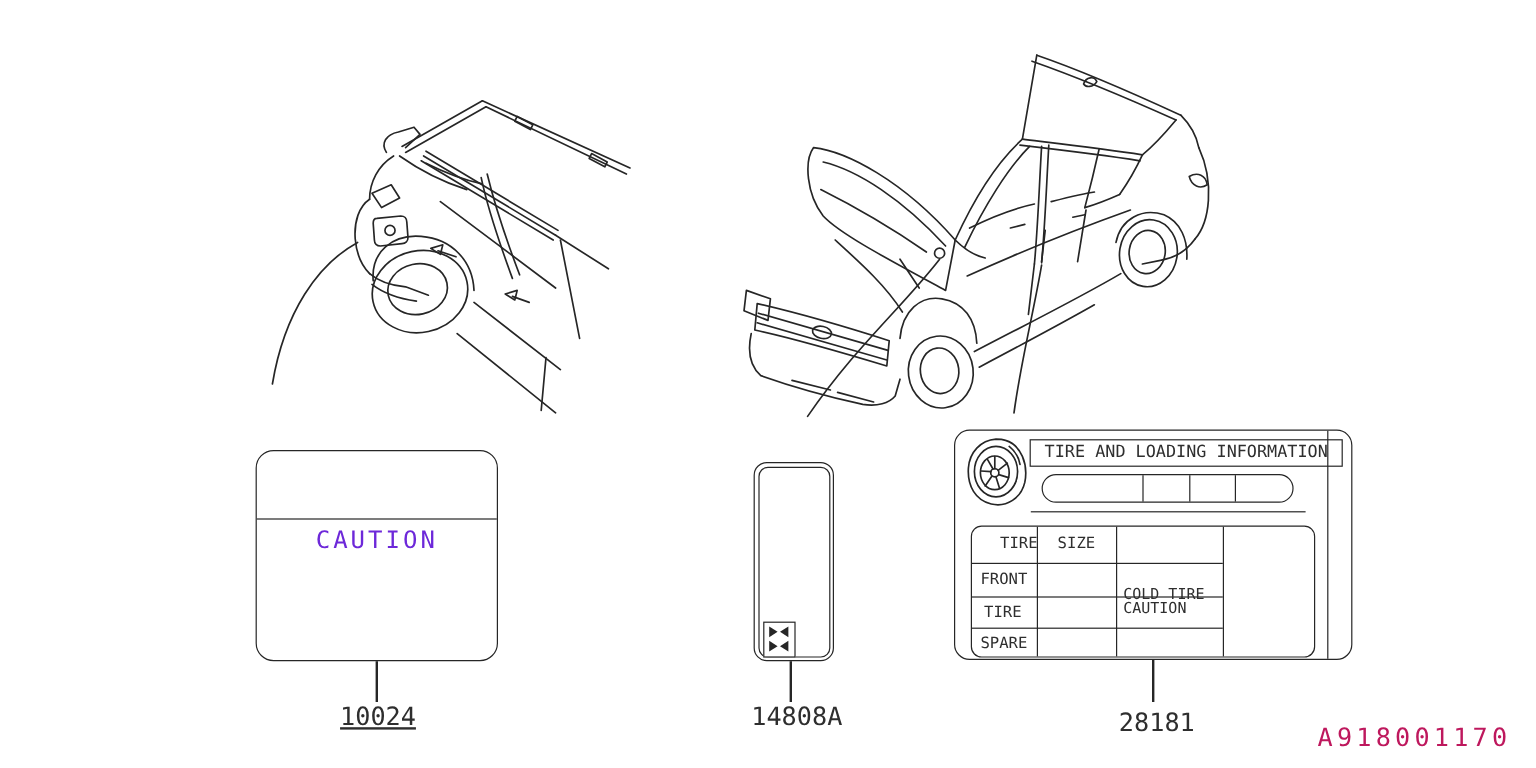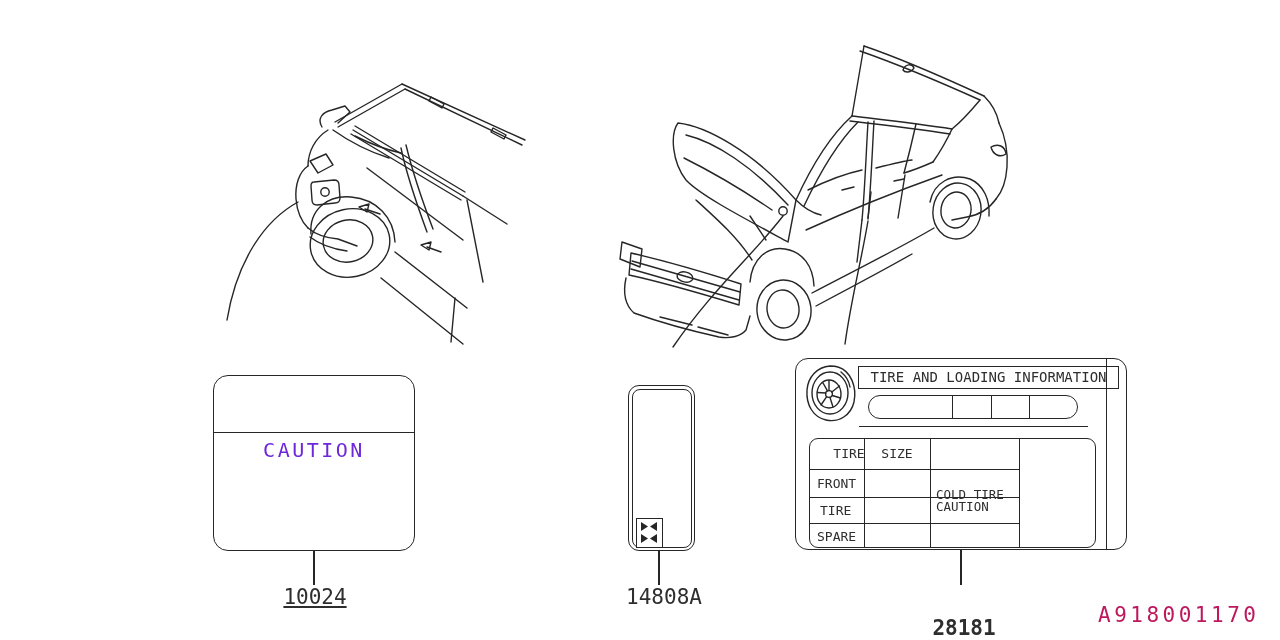--- a/index.html
+++ b/index.html
@@ -57,21 +57,21 @@
   .tbl .row-spare { position:absolute; left:7px; top:90px; }
 
   
   .leader { position:absolute; width:2px; background:#262626; }
   .leader-caution { left:313px; top:551px; height:34px; }
   .leader-emission { left:658px; top:551px; height:34px; }
   .leader-tire { left:960px; top:550px; height:35px; }
   .part-number { position:absolute; width:120px; text-align:center; font-size:21px; color:#2e2e2e; }
   .pn-caution { left:255px; top:585px;text-decoration:underline; }
   .pn-emission { left:604px; top:585px; }
-  .pn-tire { left:904px; top:616px;font-weight:bold; }
+  .pn-tire { left:904px; top:590px; }
   .footer-code { position:absolute; left:1098px; top:603px; font-size:21px; letter-spacing:3.5px; color:#be185d; }
 </style>
 </head>
 <body>
 
 <div class="stage">
 
   <svg class="lineart" style="left:205px; top:40px;" width="330" height="320" viewBox="0 0 330 320">
 
     <path d="M117,87 C112,79 117,72 127,70 L140,66 L145,72 L133,83"></path>

